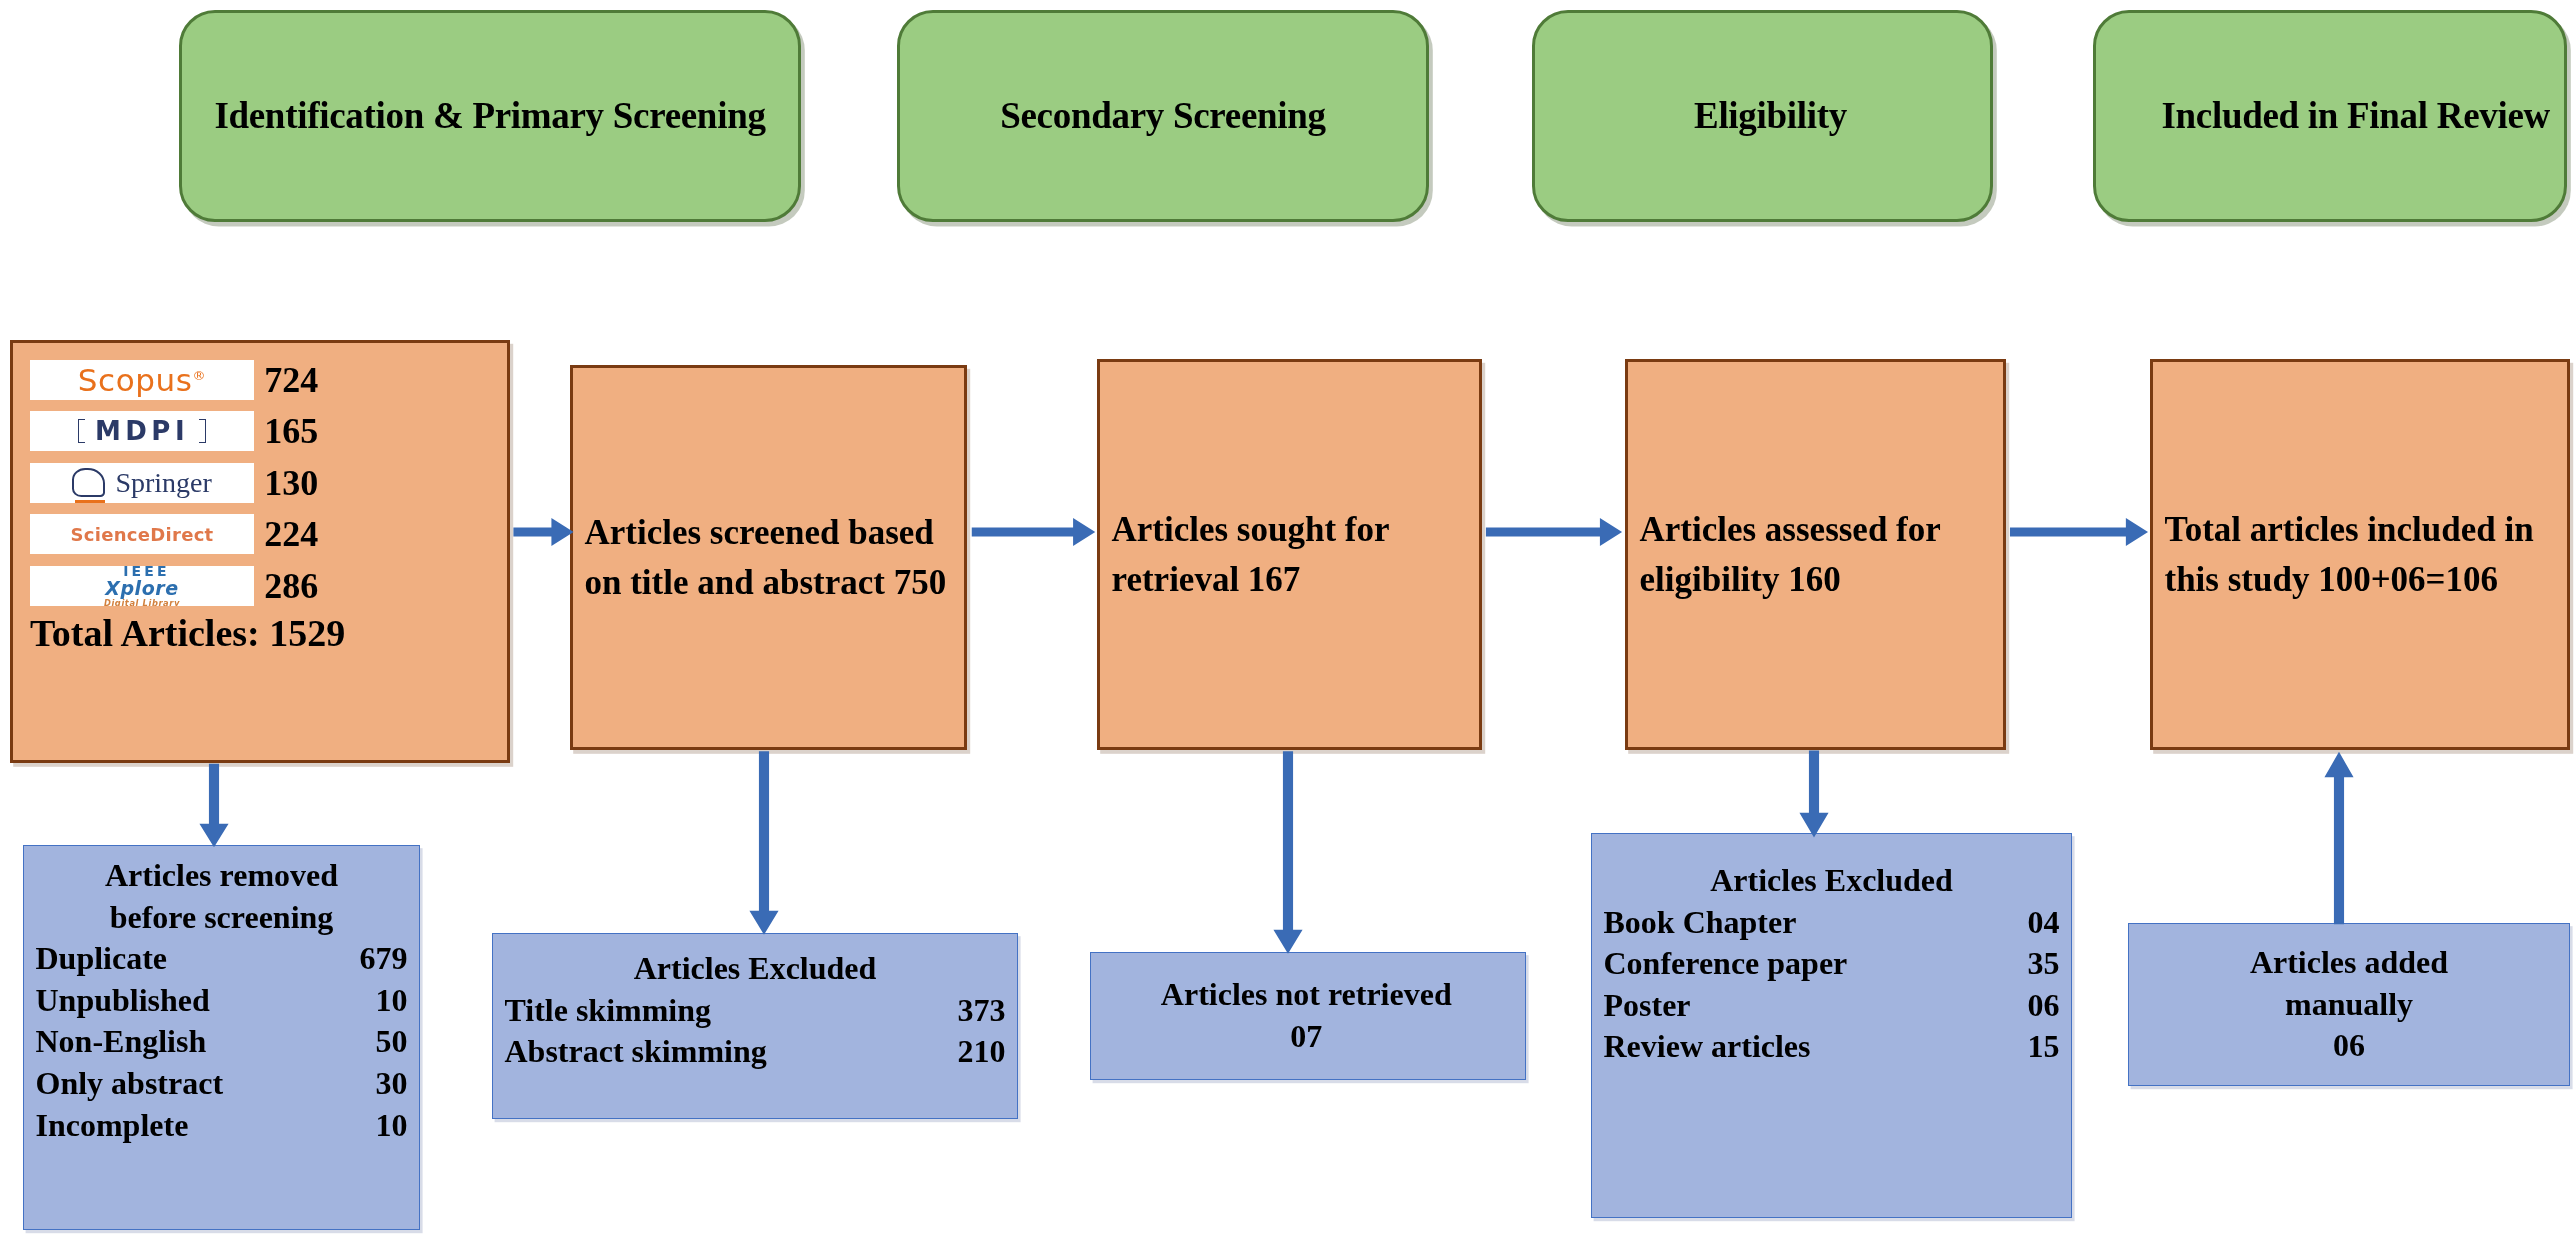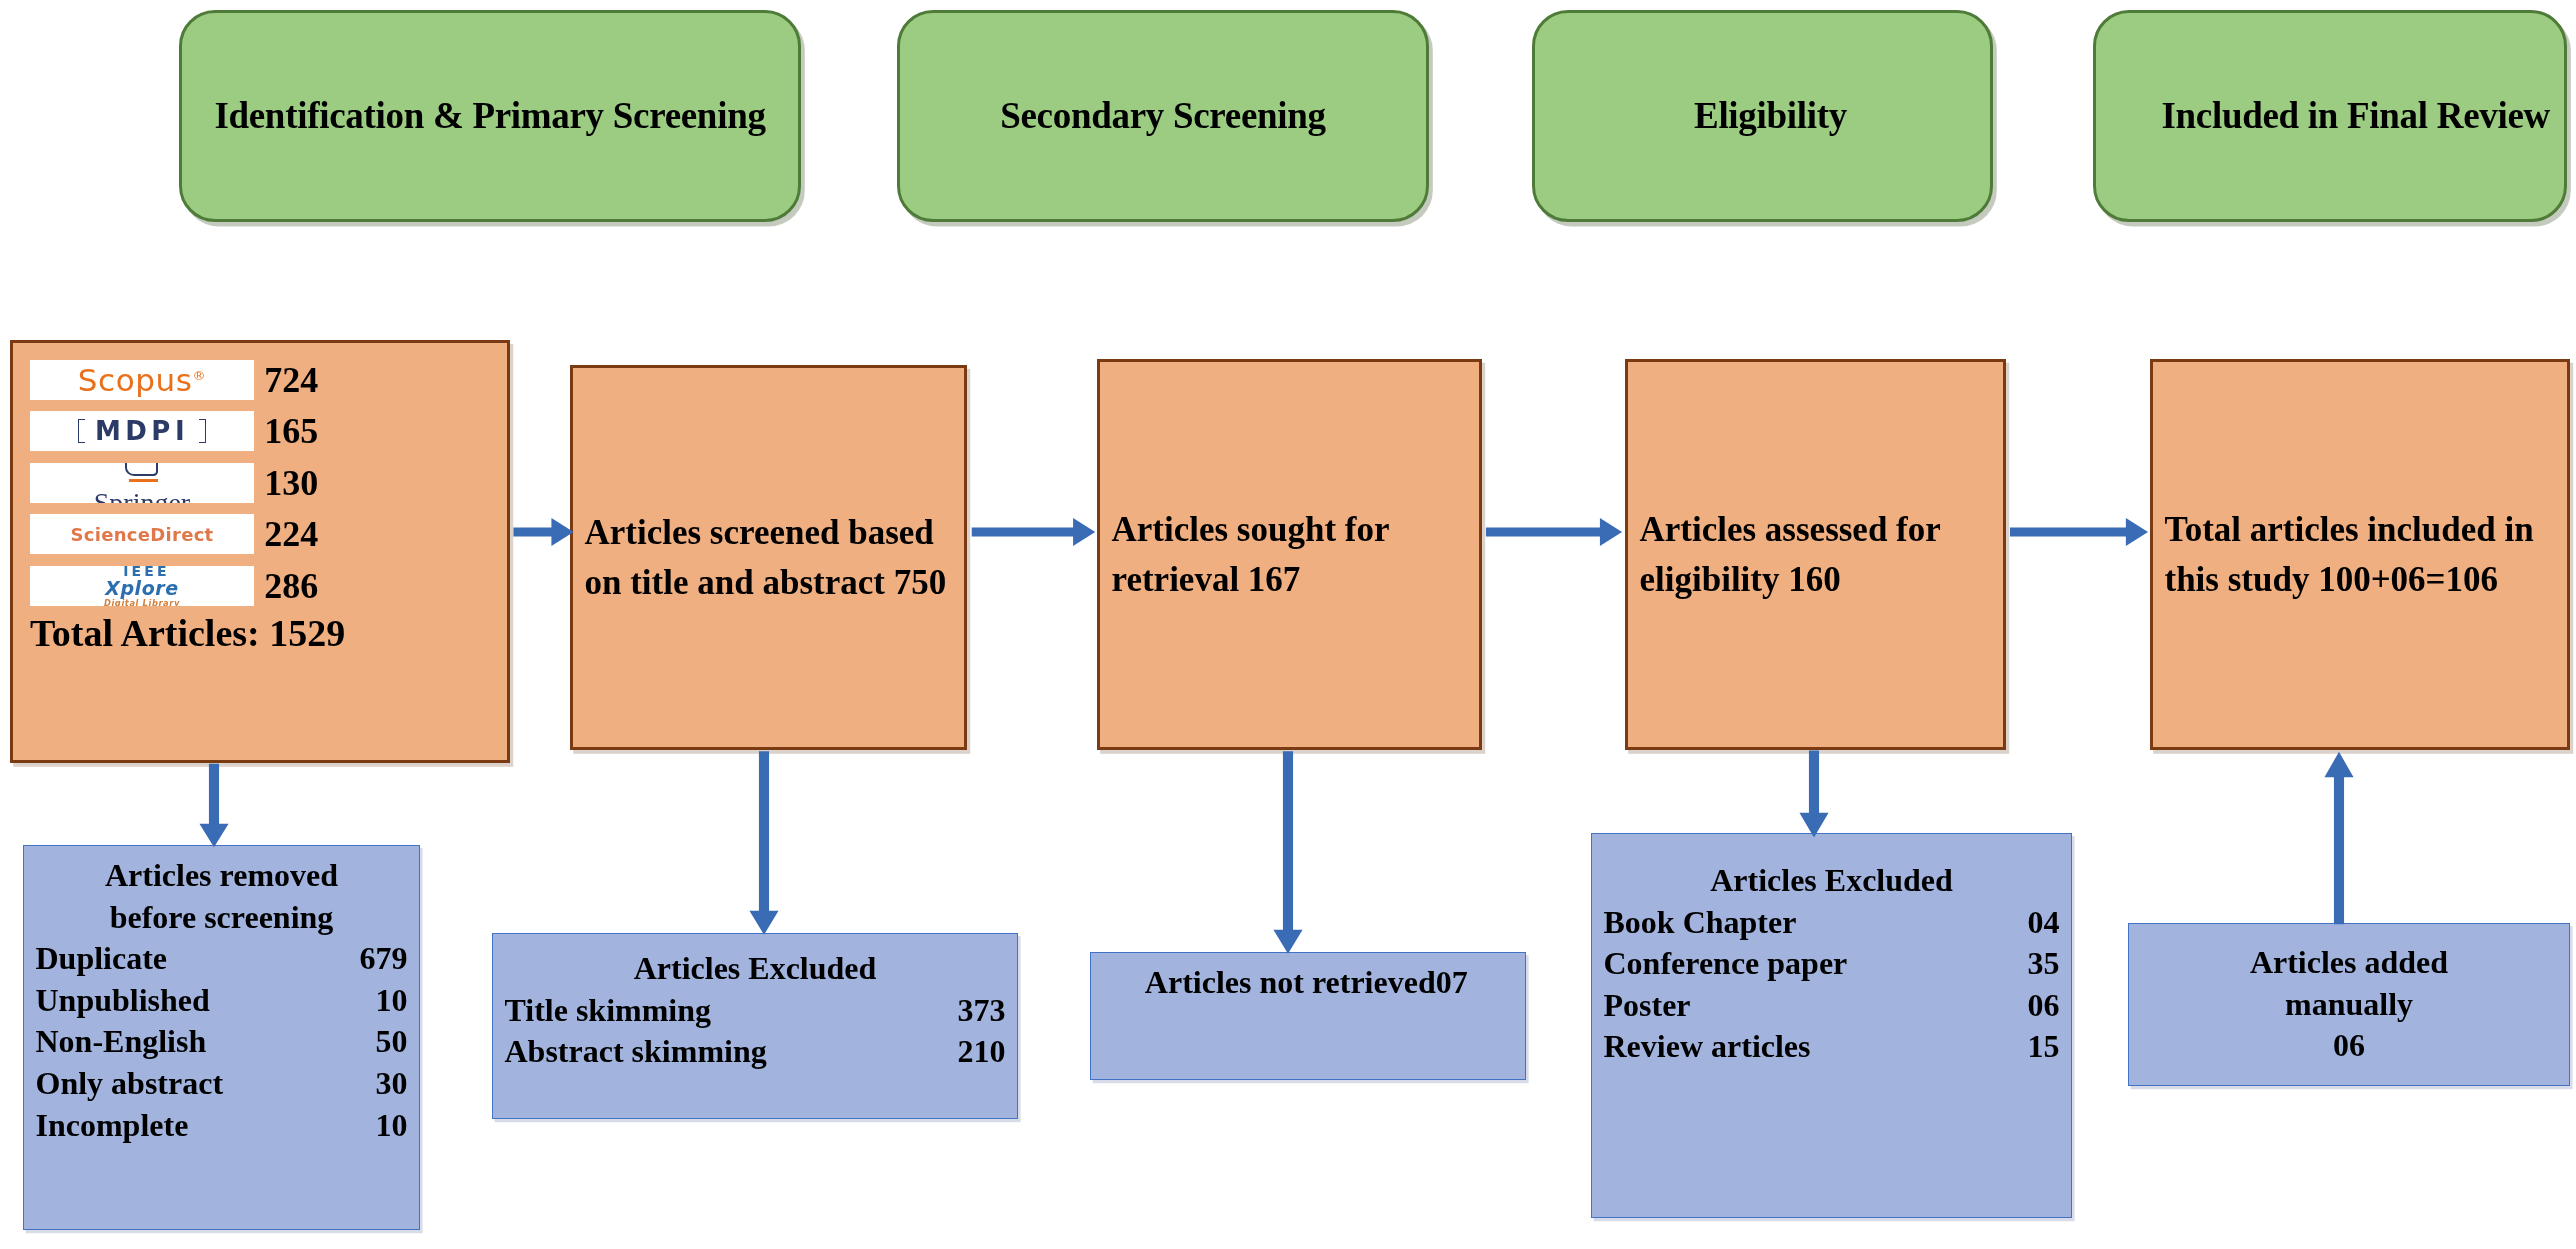--- a/index.html
+++ b/index.html
@@ -155,21 +155,20 @@
   .lg-mdpi::before { left: -16.7px; border: 1.9px solid #2B3A67; border-right: none; }
   .lg-mdpi::after  { right: -16.7px; }
   .lg-springer {
     color: #2B3A67;
     font-family: "Liberation Serif", serif;
     font-size: 28px;
     font-weight: 400;
     display: flex;
     align-items: center;
     gap: 10.3px;
-    flex-direction: column;
   }
   .horse {
     width: 33px; height: 29.5px;
     border: 2.6px solid #2B3A67;
     border-radius: 40% 52% 14% 28%;
     position: relative;
     box-sizing: border-box;
   }
   .horse::after {
     content: "";
@@ -336,21 +335,21 @@
     <div class="excl-row">
       <span class="lbl">Title skimming</span>
       <span class="val">373</span>
     </div>
     <div class="excl-row">
       <span class="lbl">Abstract skimming</span>
       <span class="val">210</span>
     </div>
   </div>
 
-  <div class="excl-box" style="left:1090px; top:952px; width:436px; height:128px; display:flex; flex-direction:row; justify-content:center;padding-left:8px;">
+  <div class="excl-box" style="left:1090px; top:952px; width:436px; height:128px; display:flex; flex-direction:column; justify-content:center;padding-left:8px;">
     <span class="ctr">Articles not retrieved</span>
     <span class="ctr">07</span>
   </div>
 
   <div class="excl-box" style="left:1591px; top:833px; width:481px; height:385px; padding-top:26px;">
     <span class="hdr">Articles Excluded</span>
     <div class="excl-row">
       <span class="lbl">Book Chapter</span>
       <span class="val">04</span>
     </div>

